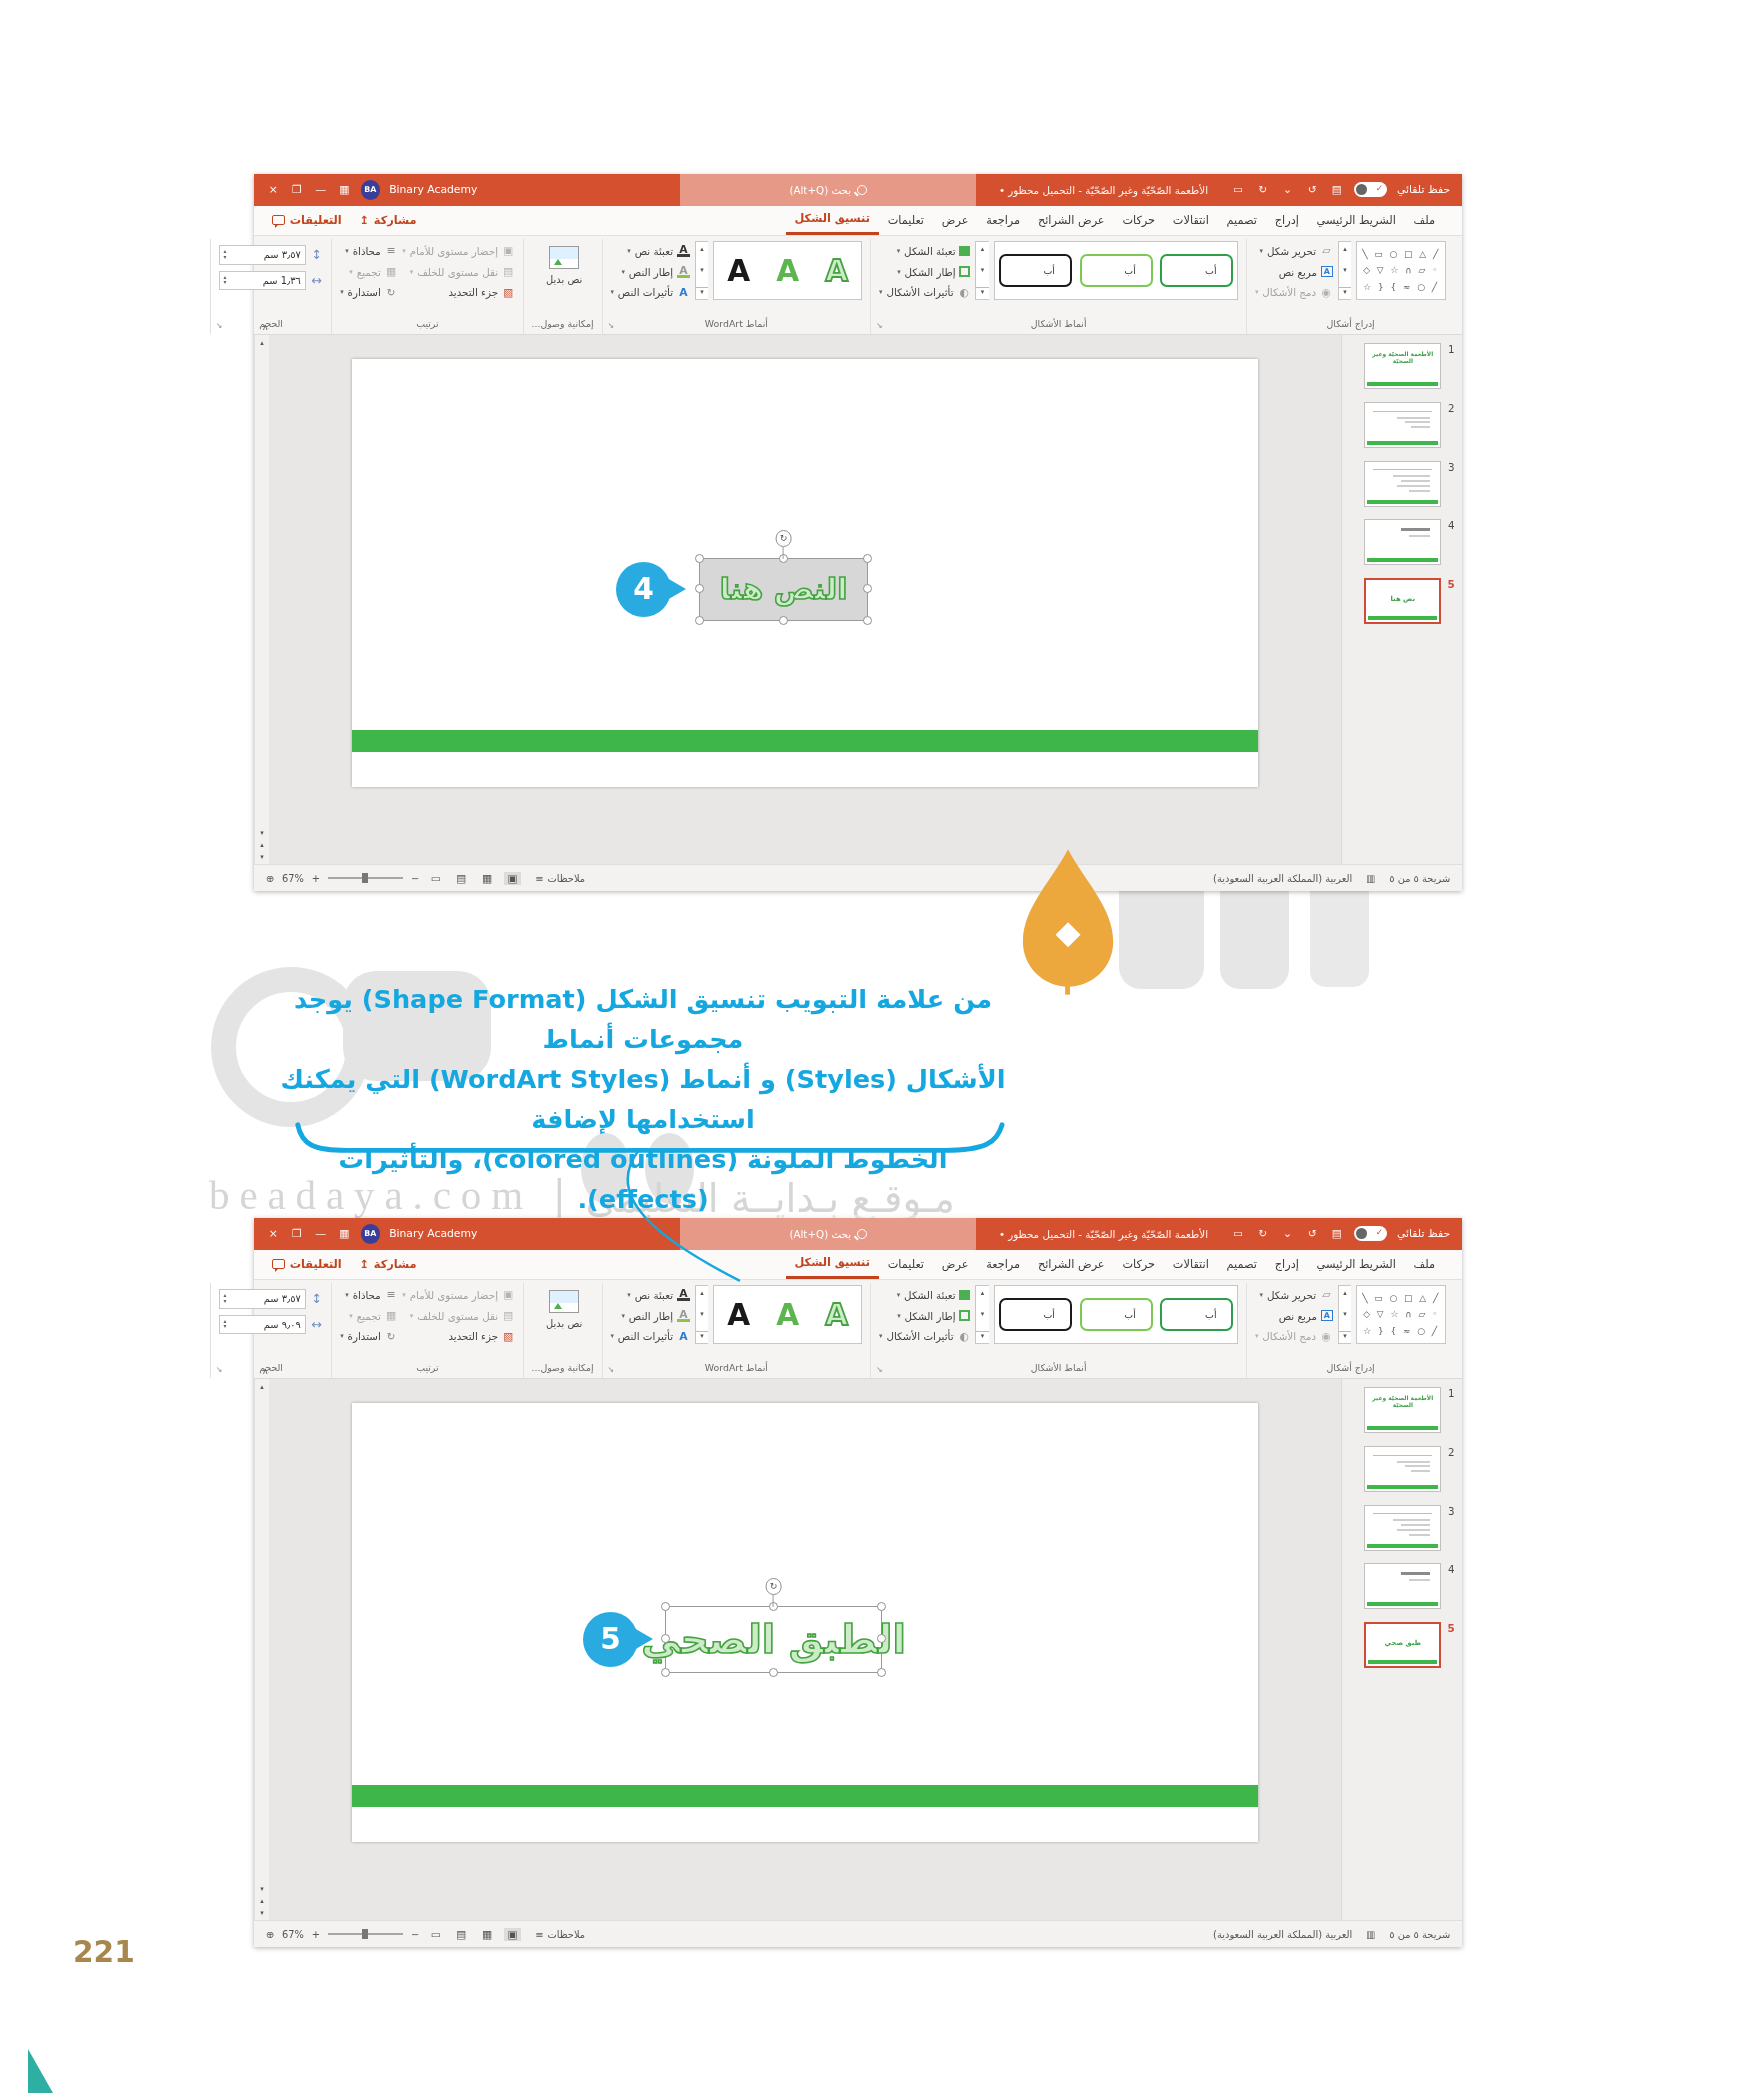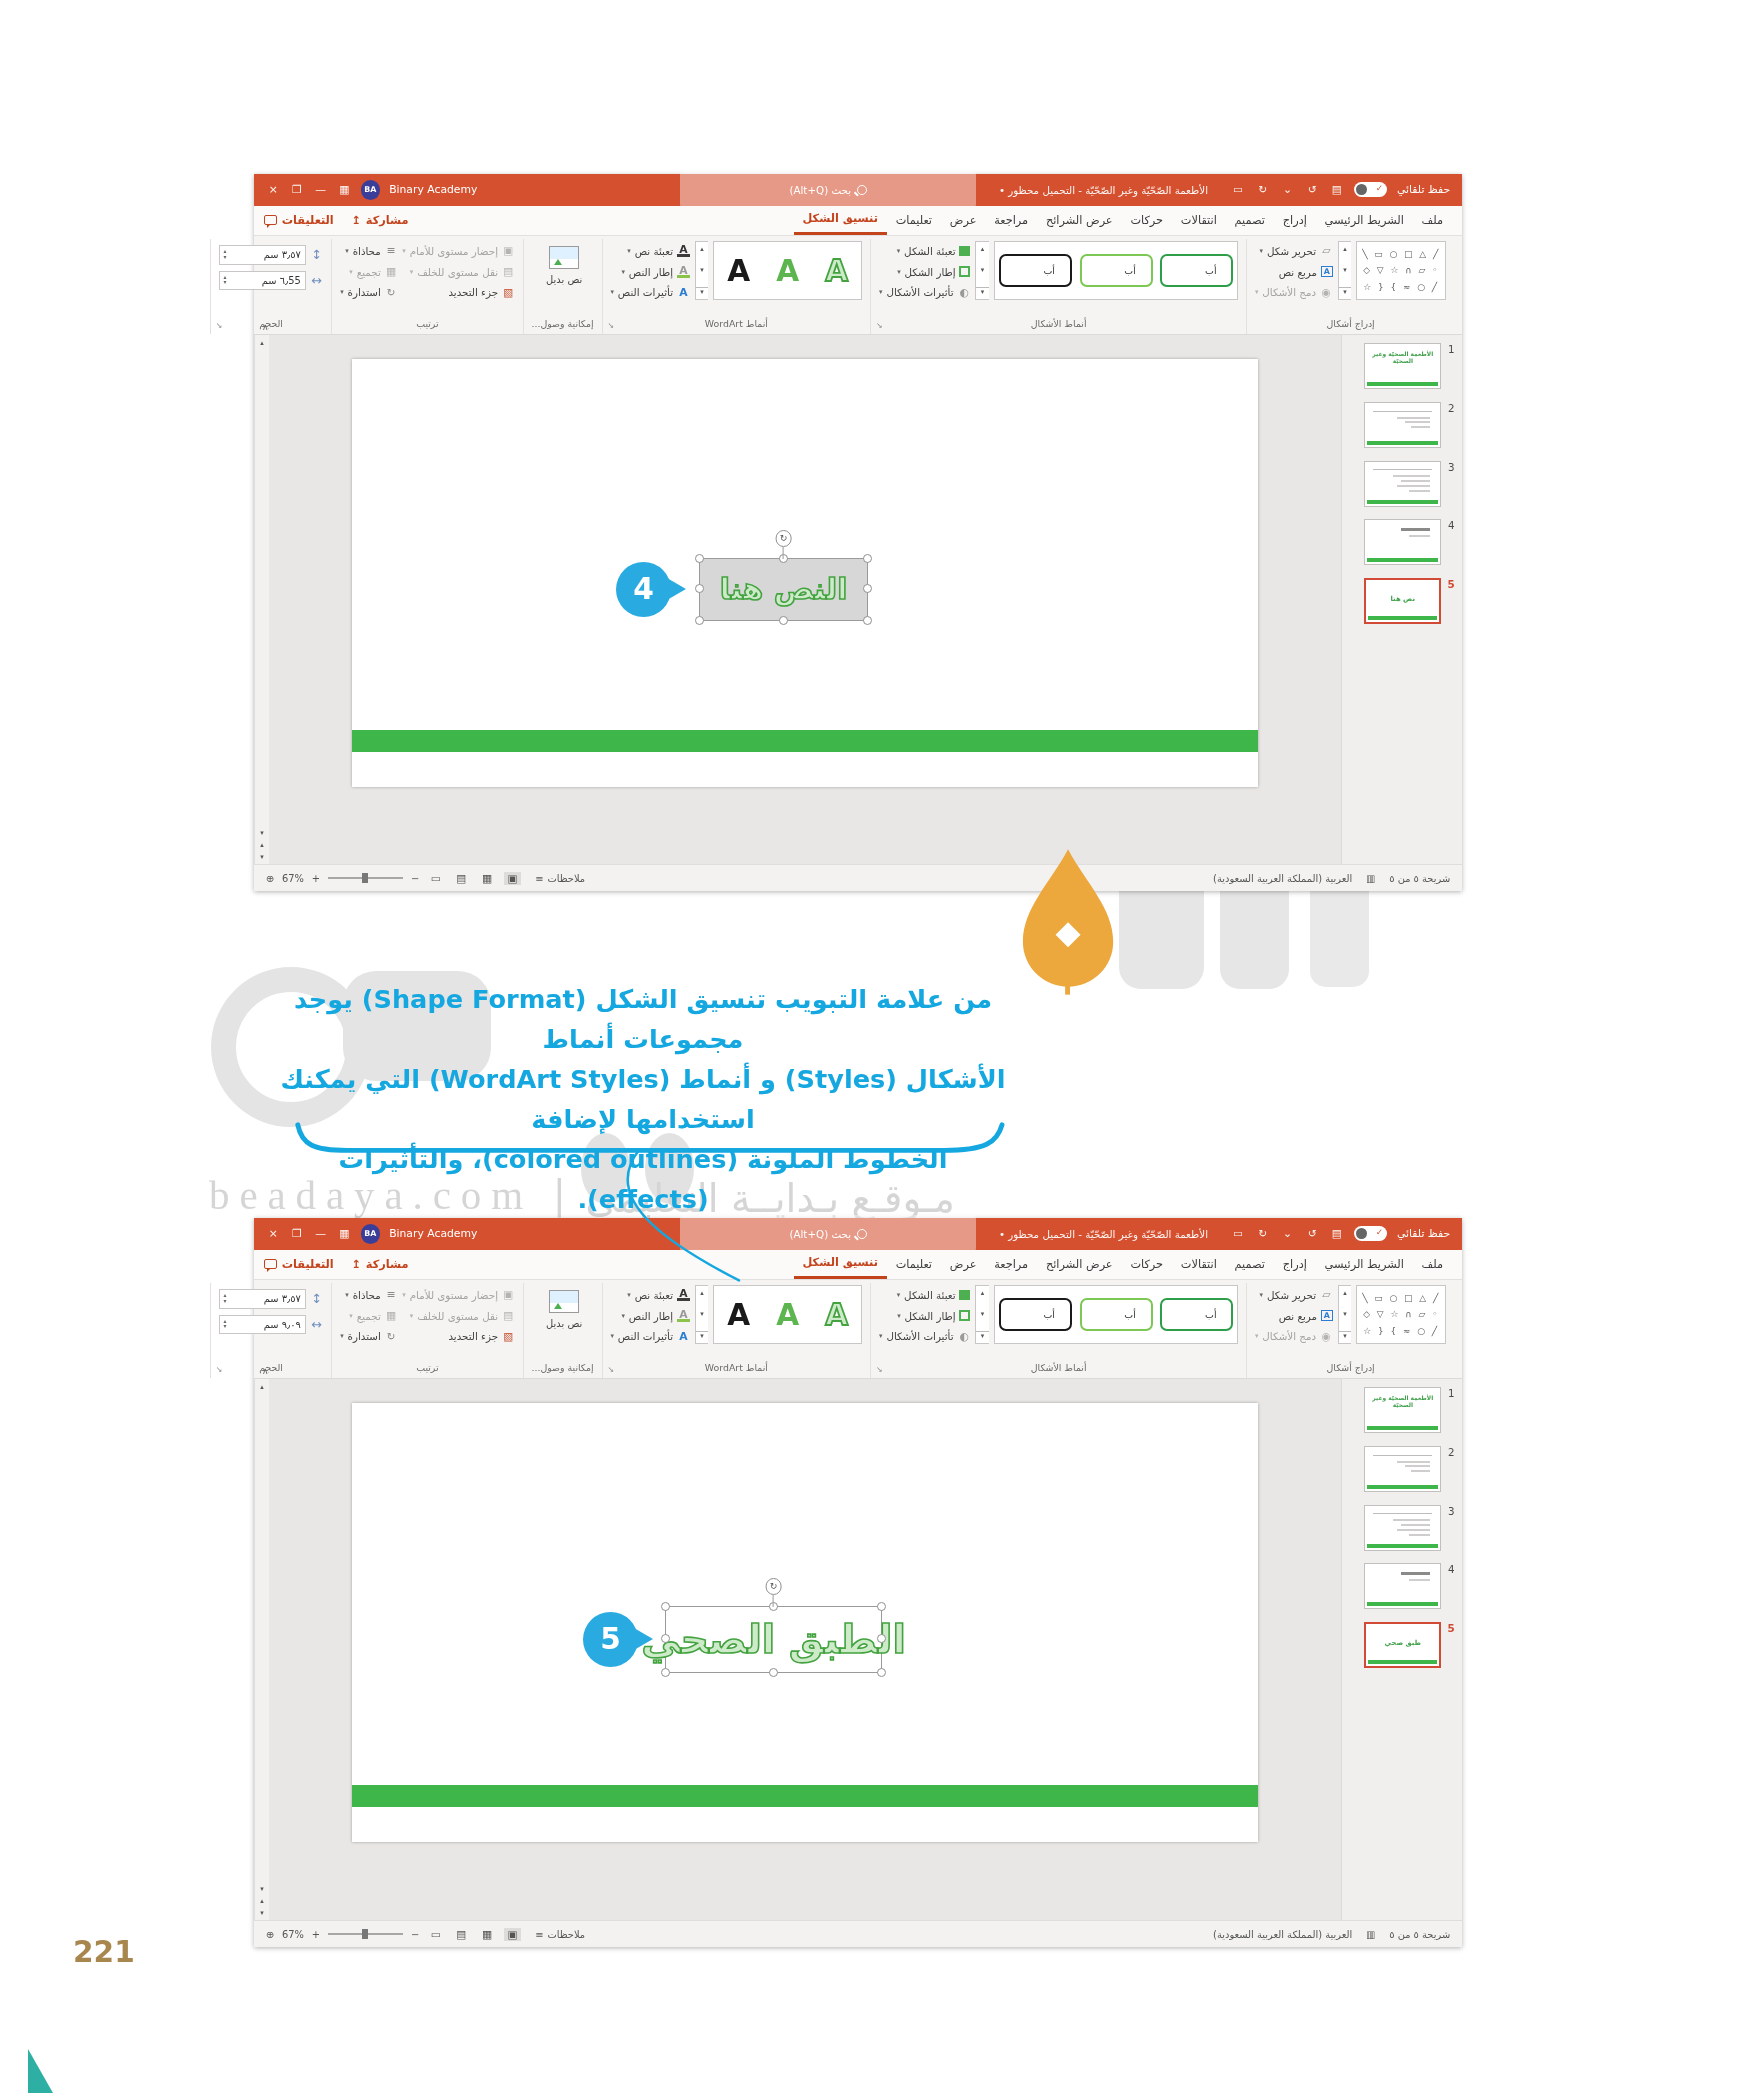--- a/index.html
+++ b/index.html
@@ -38,21 +38,21 @@
   .search{width:296px;height:37px;background:rgba(255,255,255,.42);border-radius:3.9px;display:flex;align-items:center;
           justify-content:center;gap:6px;font-size:10.3px;color:#fff;direction:rtl;}
   .mag{width:7.9px;height:7.9px;border:1.5px solid #fff;border-radius:50%;position:relative;display:inline-block;}
   .mag::after{content:"";position:absolute;width:4.9px;height:1.5px;background:#fff;transform:rotate(45deg);left:-3.9px;bottom:-1px;}
   .doct{font-size:10.3px;white-space:nowrap;opacity:.95;direction:rtl;margin:0 13.8px;}
   .tbright{display:flex;align-items:center;gap:9.9px;margin-left:auto;font-size:10.8px;}
   .pill{width:33px;height:14.8px;background:#fff;border-radius:7.9px;position:relative;}
   .knob{position:absolute;left:2px;top:2px;width:10.8px;height:10.8px;border-radius:50%;background:#666;}
   .chk{position:absolute;right:3.9px;top:1px;color:#C8502E;font-size:8.9px;font-weight:bold;}
   .tabrow{height:29.6px;background:#FBFAF9;border-bottom:1px solid #E3E1DF;display:flex;align-items:center;direction:ltr;
-          padding:0 10px;font-size:11.3px;color:#3b3b3b;flex:0 0 auto;}
+          padding:0 18px;font-size:11.3px;color:#3b3b3b;flex:0 0 auto;}
   .lbtns{display:flex;gap:17.7px;color:#C3441C;align-items:center;font-weight:bold;}
   .lbtn{display:flex;align-items:center;gap:4.9px;}
   .bubble{width:10.8px;height:7.9px;border:1.5px solid #C3441C;border-radius:2px;position:relative;display:inline-block;}
   .bubble::after{content:"";position:absolute;left:2px;bottom:-3.9px;border-top:3.9px solid #C3441C;border-right:3.9px solid transparent;}
   .tabs{margin-left:auto;display:flex;height:29.6px;align-items:stretch;}
   .tab{padding:0 8.9px;display:flex;align-items:center;white-space:nowrap;}
   .tab.active{color:#C3441C;font-weight:bold;border-bottom:3px solid #C3441C;}
   
   .ribbon{height:95px;background:#F5F4F2;border-bottom:1px solid #DCDAD8;display:flex;direction:rtl;padding:3px 7.9px 0;
           position:relative;flex:0 0 auto;}
@@ -385,21 +385,21 @@
                 <span>٣٫٥٧ سم</span>
                 <span class="steps">
                   <span>▴</span>
                     <span>▾</span>
                 </span>
               </div>
             </div>
             <div class="sizerow">
               <span class="sizeic">↔</span>
               <div class="spin">
-                <span>٦٫55 سم</span>
+                <span>1٫٣٦ سم</span>
                 <span class="steps">
                   <span>▴</span>
                     <span>▾</span>
                 </span>
               </div>
             </div>
           </div>
         </div>
         <div class="glabel">الحجم</div>
         <span class="launch">↘</span>

